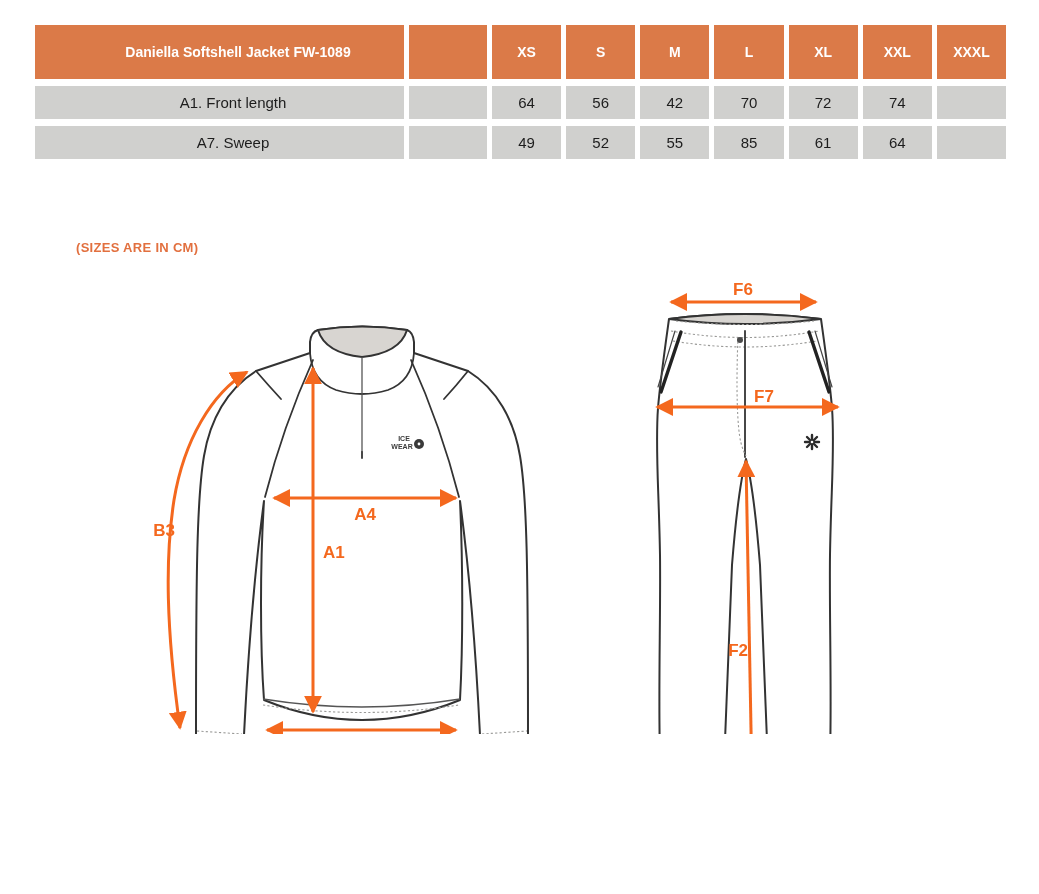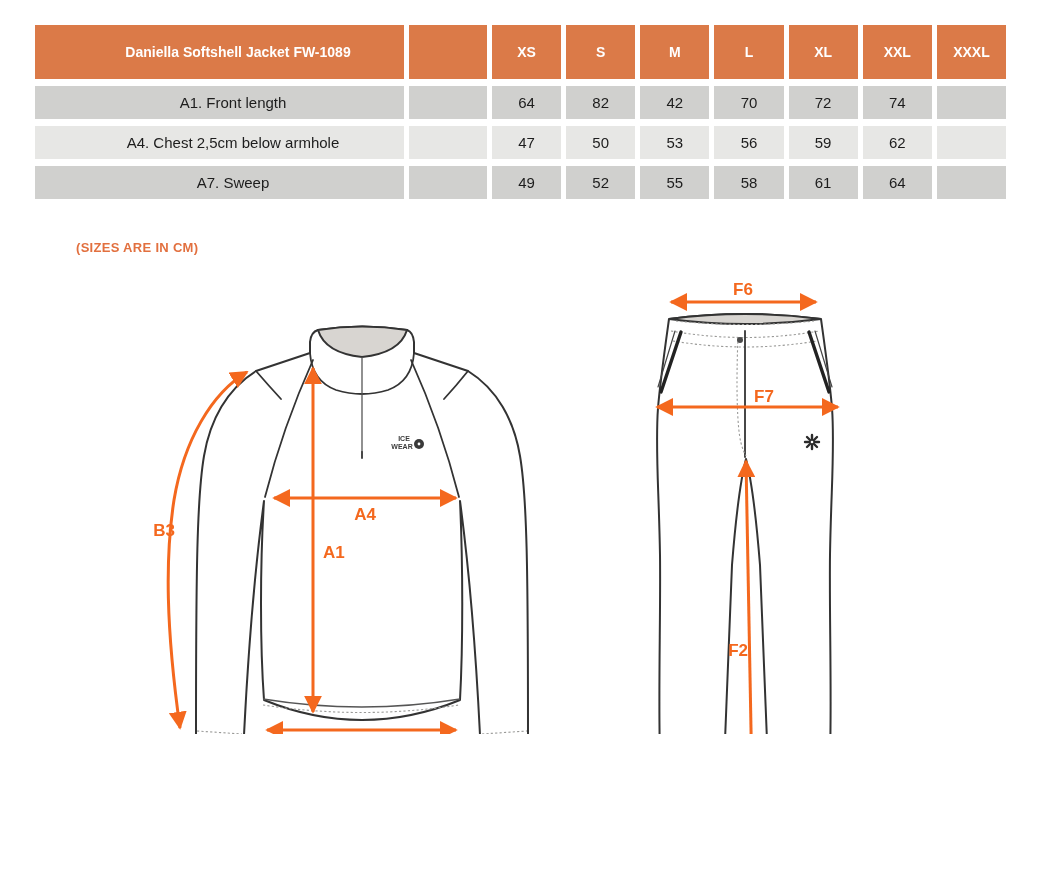--- a/index.html
+++ b/index.html
@@ -65,45 +65,34 @@
         <th>XL</th>
         <th>XXL</th>
         <th>XXXL</th>
       </tr>
     </thead>
     <tbody>
       <tr class="row-dark">
         <td class="label">A1. Front length</td>
         <td></td>
         <td>64</td>
-        <td>82</td>
+        <td>56</td>
         <td>42</td>
         <td>70</td>
         <td>72</td>
         <td>74</td>
         <td></td>
       </tr>
-      <tr class="row-light">
-        <td class="label">A4. Chest 2,5cm below armhole</td>
-        <td></td>
-        <td>47</td>
-        <td>50</td>
-        <td>53</td>
-        <td>56</td>
-        <td>59</td>
-        <td>62</td>
-        <td></td>
-      </tr>
       <tr class="row-dark">
         <td class="label">A7. Sweep</td>
         <td></td>
         <td>49</td>
         <td>52</td>
         <td>55</td>
-        <td>58</td>
+        <td>85</td>
         <td>61</td>
         <td>64</td>
         <td></td>
       </tr>
     </tbody>
   </table>
 
   <div class="note">(SIZES ARE IN CM)</div>
 
   <svg style="position:absolute;left:140px;top:280px;" width="460" height="510" viewBox="140 280 460 510">

